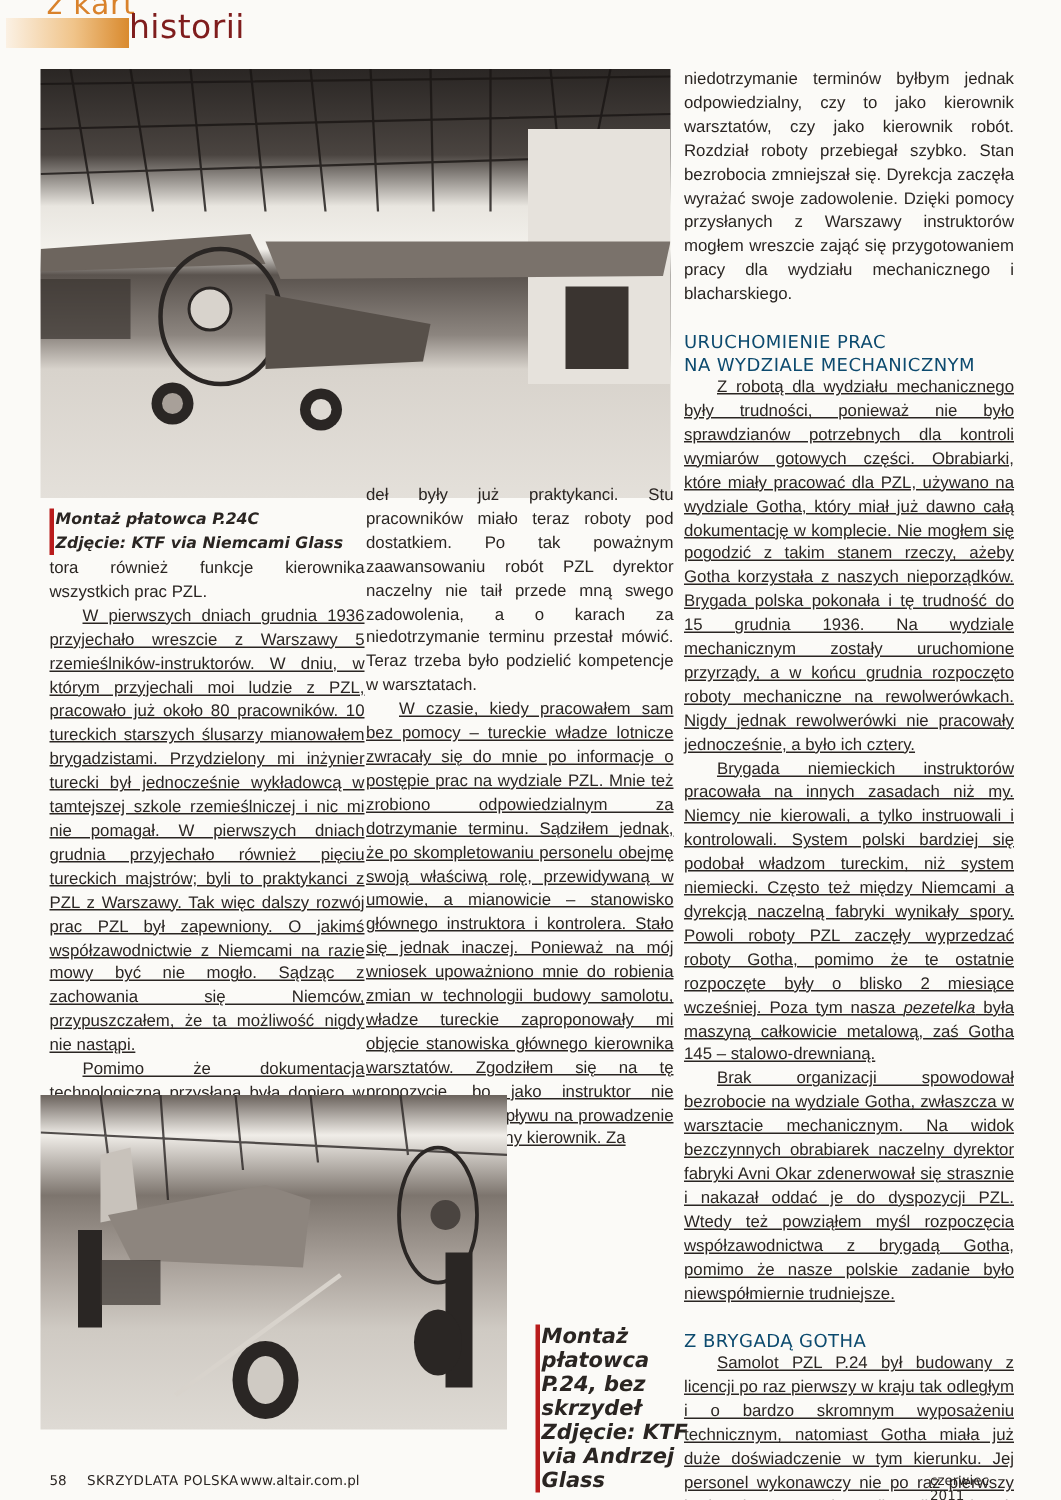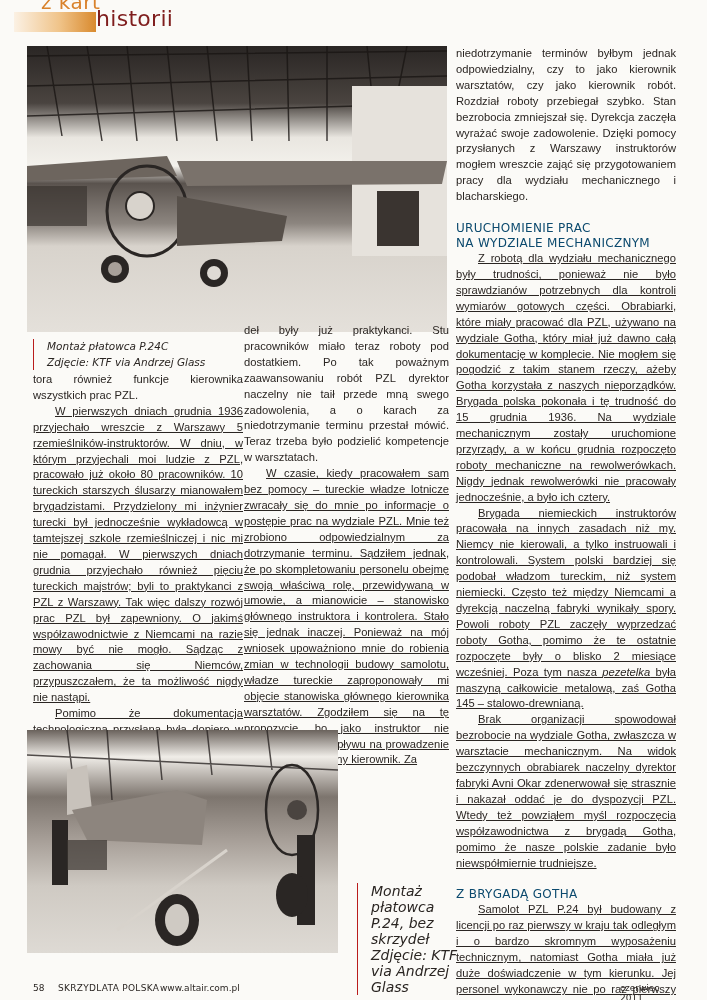--- a/index.html
+++ b/index.html
@@ -2,21 +2,21 @@
 <html><head>
 <meta charset="utf-8">
 <style>
   html, body { margin:0; padding:0; }
   body {
     width:707px; height:1000px; position:relative; overflow:hidden;
     background:#fbfaf7;
     font-family:"Liberation Sans", sans-serif;
     color:#2a2522;
   }
-  .header { position:absolute; left:14px; top:0; width:250px; height:36px;text-decoration:underline; }
+  .header { position:absolute; left:4px; top:0; width:250px; height:36px;text-decoration:underline; }
   .header .bar {
     position:absolute; left:0; top:12px; width:82px; height:20px;
     background:linear-gradient(90deg, #fbf1e4 0%, #f0c48a 55%, #d98a2e 100%);
   }
   .header .zkart {
     position:absolute; left:27px; top:-8px;
     font-family:"DejaVu Sans", sans-serif; font-size:20px; color:#d9822b;
     letter-spacing:0.5px; line-height:20px;
   }
   .header .historii {
@@ -32,22 +32,23 @@
     background:
       linear-gradient(180deg, #2a2624 0%, #4a4440 20%, #e9e6e0 32%, #f3f1ec 42%, #5a534e 48%, #8c857f 62%, #d8d3cc 70%, #e4e0da 100%);
   }
   .photo2 { left:27px; top:730px; width:311px; height:223px;
     background:
       linear-gradient(180deg, #6a625c 0%, #f0ede8 12%, #7d756e 30%, #a8a099 50%, #cfcac3 70%, #dedad4 100%);
   }
   .photo svg { position:absolute; left:0; top:0; width:100%; height:100%; }
   .caption {
     position:absolute; font-style:italic; font-size:10.5px; line-height:15.5px;
-    color:#2a2522; border-left:1px solid #b91c1c; padding-left:13px;
+    color:#2a2522; border-left:3px solid #b91c1c; padding-left:1px;
     font-family:"DejaVu Sans", sans-serif;
+    font-weight:bold;
   }
   .caption1 { left:33px; top:339px; width:200px; }
   .caption2 { left:357px; top:883px; width:100px; font-size:14px; line-height:16px; }
   .col {
     position:absolute; font-family:"Liberation Sans", sans-serif;
     font-size:11.2px; line-height:15.9px; text-align:justify; color:#2a2522;
   }
   .col p { margin:0; text-indent:0; }
   .col p.ind { text-indent:22px;text-decoration:underline; }
   .col1 { left:33px; top:372px; width:210px; }
@@ -88,21 +89,21 @@
     <circle cx="88" cy="223" r="14" fill="#2a2624"></circle>
     <circle cx="88" cy="223" r="7" fill="#a8a099"></circle>
     <circle cx="187" cy="227" r="14" fill="#2a2624"></circle>
     <circle cx="187" cy="227" r="7" fill="#dedad4"></circle>
     <rect x="0" y="140" width="60" height="40" fill="#3a3430" opacity="0.7"></rect>
   </svg>
 </div>
 
 <div class="caption caption1">
   <div>Montaż płatowca P.24C</div>
-  <div>Zdjęcie: KTF via Andrzej Glass</div>
+  <div>Zdjęcie: KTF via Niemcami Glass</div>
 </div>
 
 <div class="col col1">
   <p>tora również funkcje kierownika wszystkich prac PZL.</p>
   <p class="ind">W pierwszych dniach grudnia 1936 przyjechało wreszcie z Warszawy 5 rzemieślników-instruktorów. W dniu, w którym przyjechali moi ludzie z PZL, pracowało już około 80 pracowników. 10 tureckich starszych ślusarzy mianowałem brygadzistami. Przydzielony mi inżynier turecki był jednocześnie wykładowcą w tamtejszej szkole rzemieślniczej i nic mi nie pomagał. W pierwszych dniach grudnia przyjechało również pięciu tureckich majstrów; byli to praktykanci z PZL z Warszawy. Tak więc dalszy rozwój prac PZL był zapewniony. O jakimś współzawodnictwie z Niemcami na razie mowy być nie mogło. Sądząc z zachowania się Niemców, przypuszczałem, że ta możliwość nigdy nie nastąpi.</p>
   <p class="ind">Pomimo że dokumentacja technologiczna przysłana była dopiero w połowie stycznia 1937, montaże wstępne kadłuba i skrzy-</p>
 </div>
 
 <div class="col col2">
   <p>deł były już praktykanci. Stu pracowników miało teraz roboty pod dostatkiem. Po tak poważnym zaawansowaniu robót PZL dyrektor naczelny nie taił przede mną swego zadowolenia, a o karach za niedotrzymanie terminu przestał mówić. Teraz trzeba było podzielić kompetencje w warsztatach.</p>

